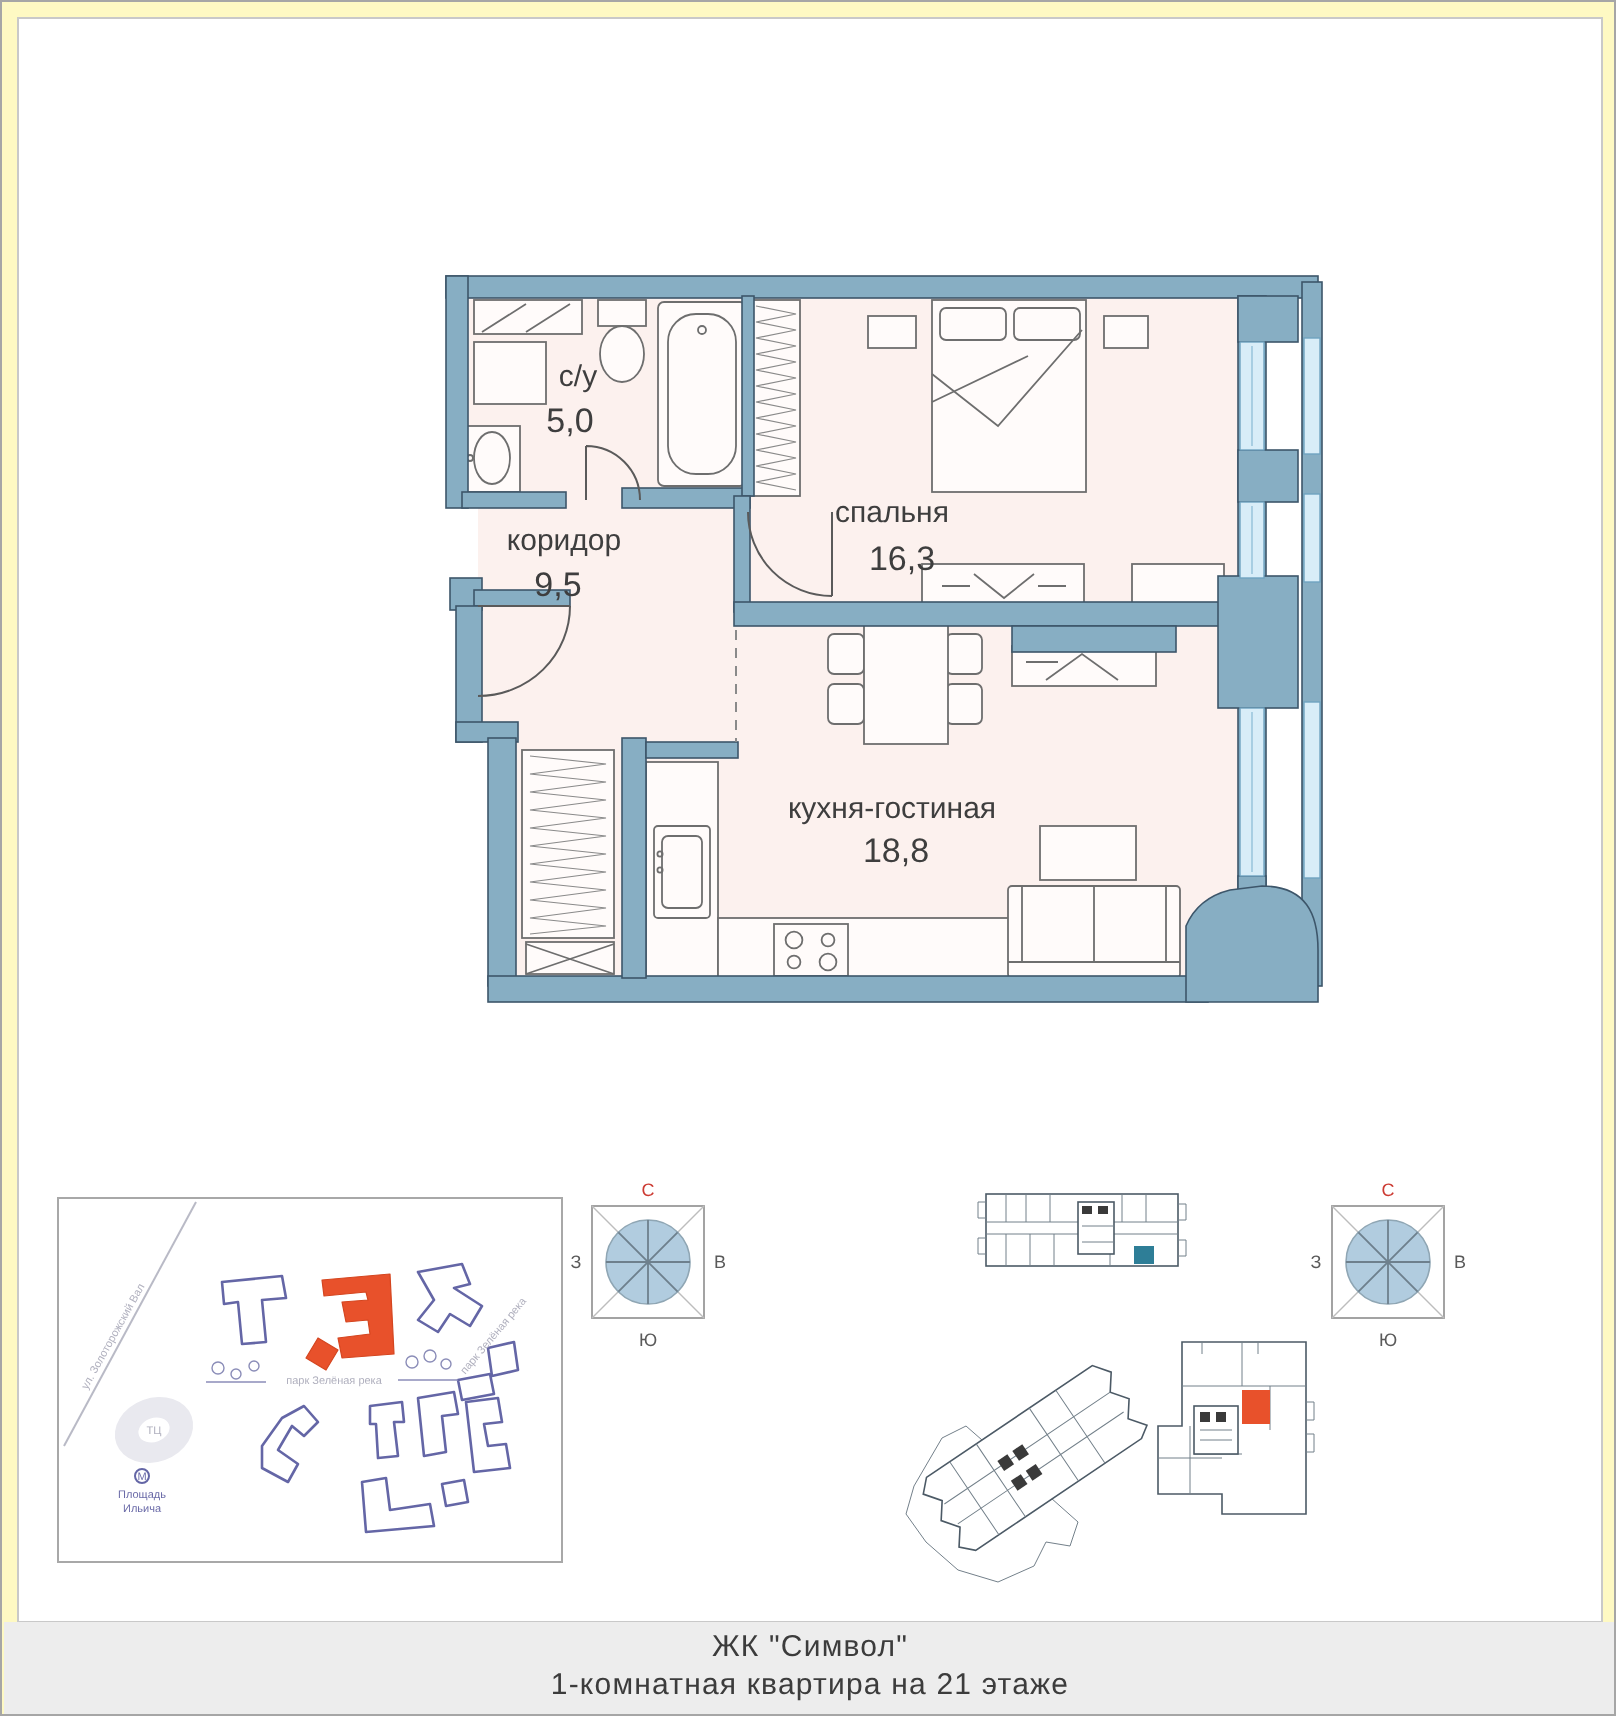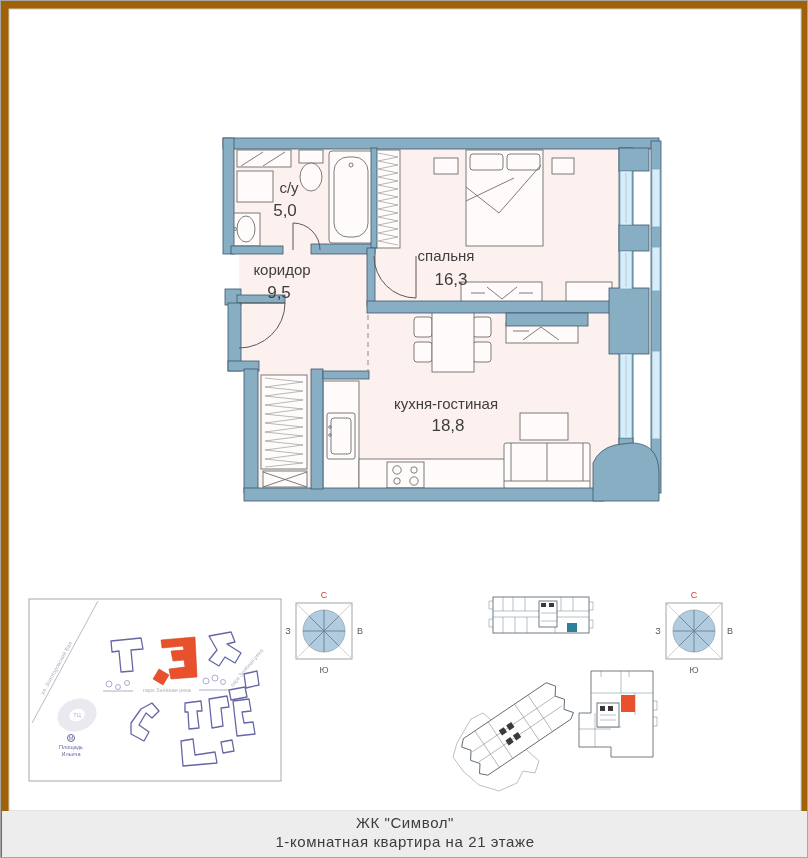--- a/index.html
+++ b/index.html
@@ -1,16 +1,16 @@
 <!DOCTYPE html>
 <html><head>
 <meta charset="utf-8">
 <style>
   html,body{margin:0;padding:0;background:#fff;}
-  .page{width:808px;height:858px;position:relative;background:#a16207;border:1px solid #a6a6a6;box-sizing:border-box;overflow:hidden;}
+  .page{width:808px;height:858px;position:relative;background:#fef9c3;border:1px solid #a6a6a6;box-sizing:border-box;overflow:hidden;}
   svg{position:absolute;left:0;top:0;}
   .wall{fill:#87aec3;stroke:#3d566a;stroke-width:0.8;}
   .win{fill:#d8edf8;stroke:#6fa3c0;stroke-width:0.7;}
   .winline{stroke:#9cc6dd;stroke-width:0.8;fill:none;}
   .room{fill:#fcf1ee;stroke:none;}
   .furn{fill:#fffbfa;stroke:#6e6e6e;stroke-width:0.9;}
   .fline{stroke:#6e6e6e;stroke-width:0.9;fill:none;}
   .hatch{stroke:#8a8a8a;stroke-width:0.6;fill:none;}
   .door{stroke:#5a5a5a;stroke-width:1;fill:none;}
   .dash{stroke:#8a8a8a;stroke-width:1;fill:none;stroke-dasharray:5 4;}

